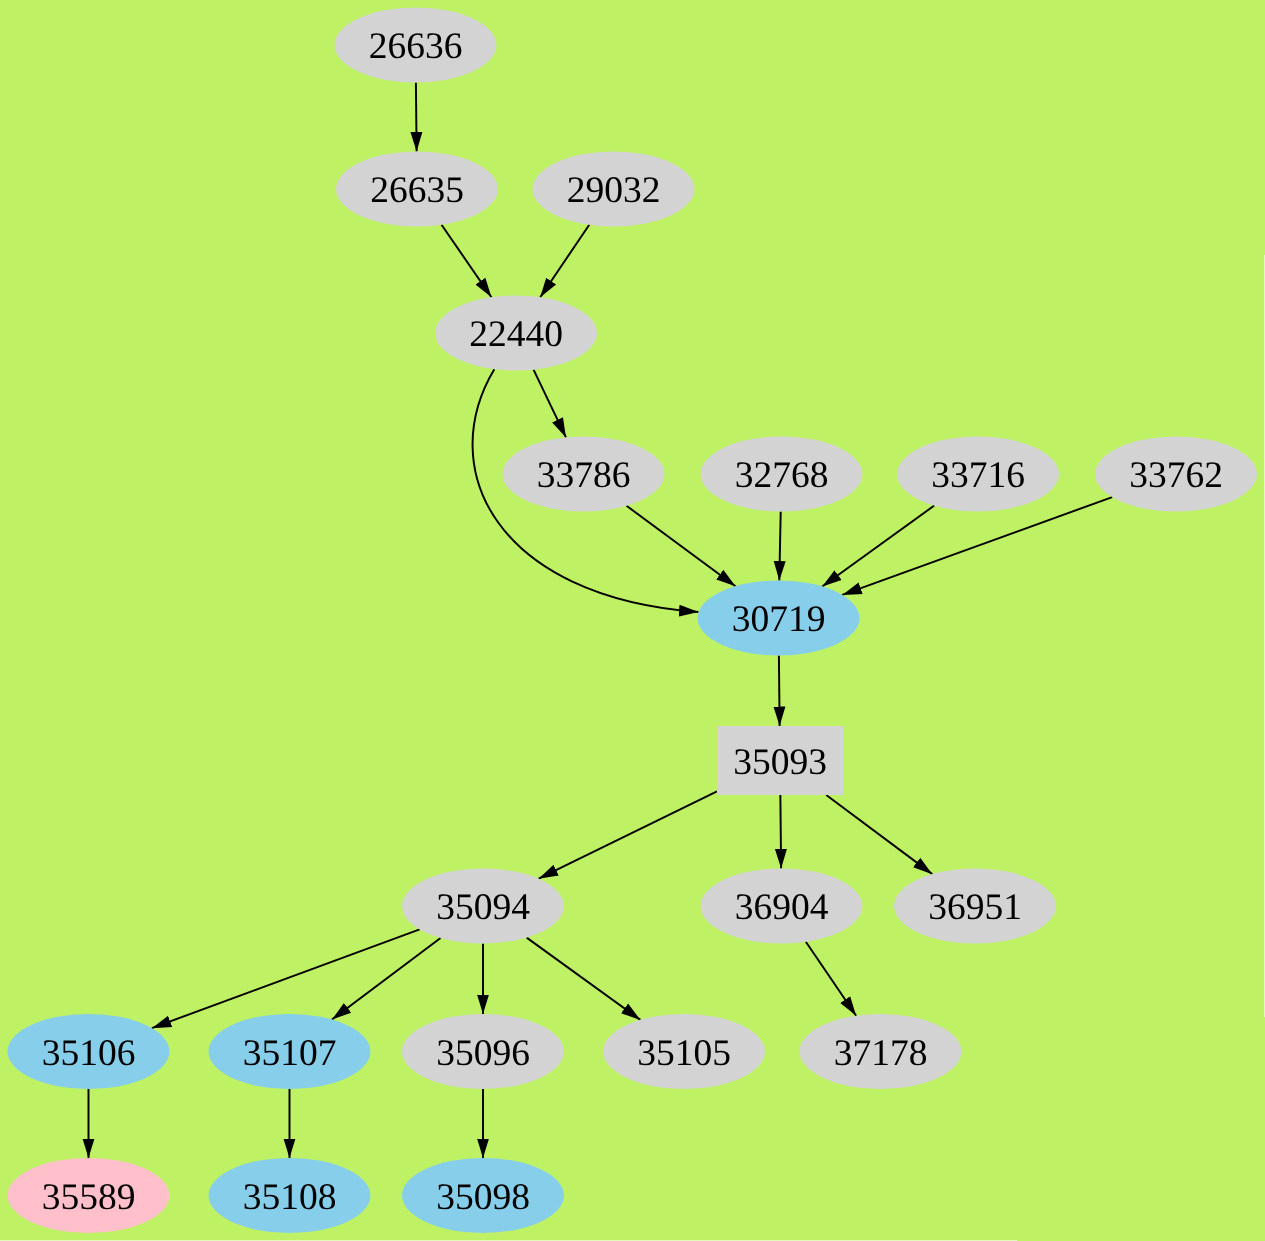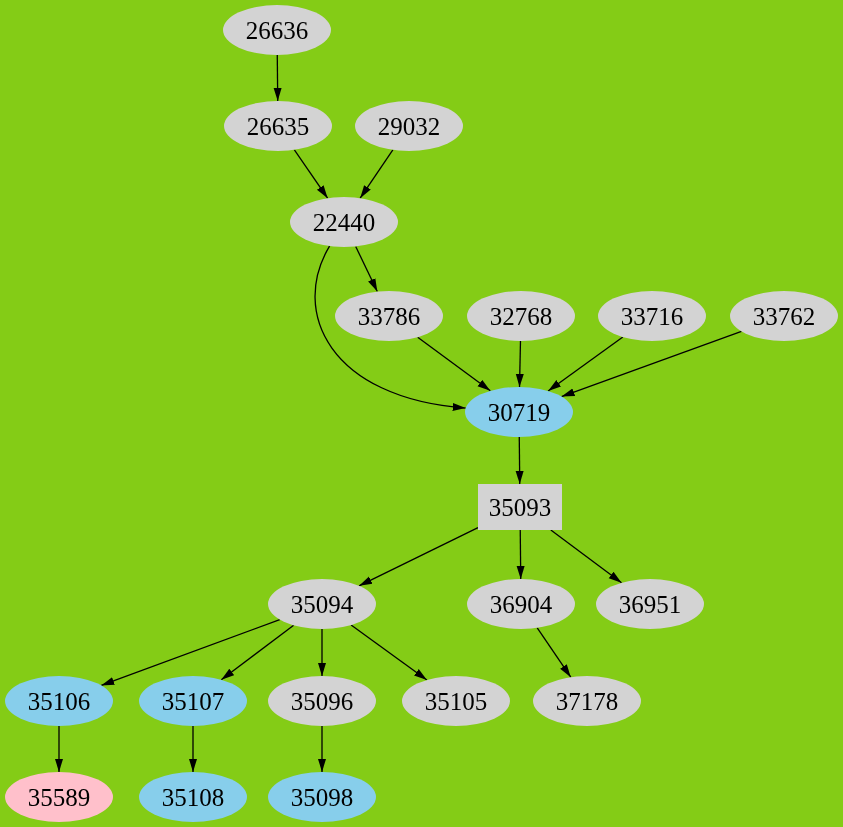--- a/index.html
+++ b/index.html
@@ -4,21 +4,21 @@
 <style>
   html, body {
     margin: 0;
     padding: 0;
     background: #ffffff;
   }
   .canvas-wrap {
     position: relative;
     width: 843px;
     height: 827px;
-    background: #84cc16;
+    background: #bef264;
   }
   svg { display: block; }
   .edge {
     fill: none;
     stroke-width: 1.3px;
   }
   .node-label {
     font-family: "Liberation Serif", "DejaVu Serif", serif;
     font-size: 25px;
     fill: #000000;

